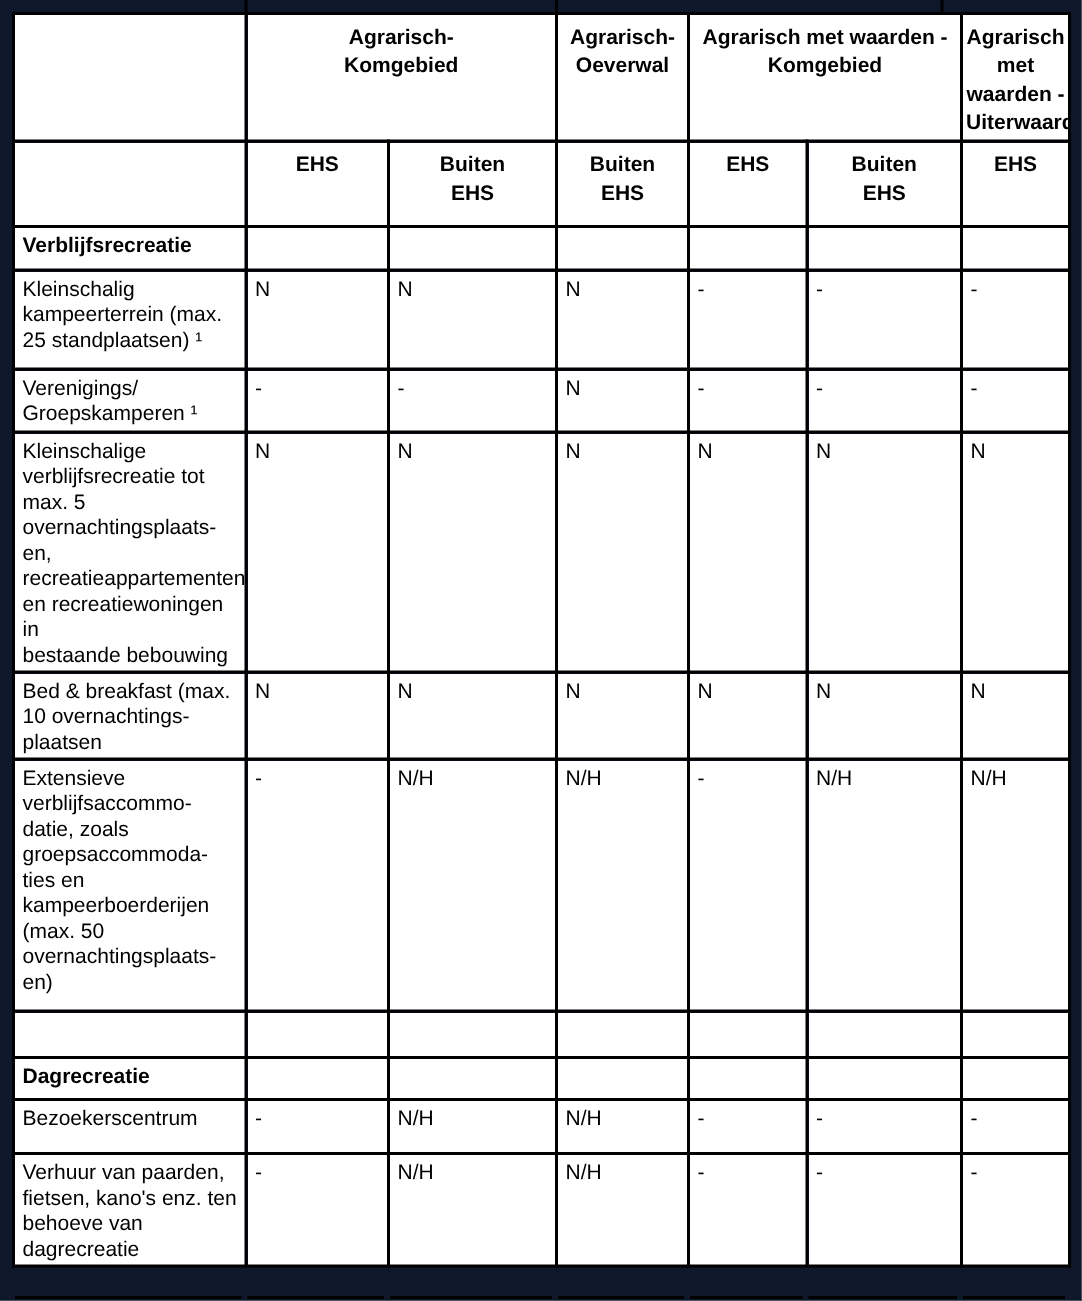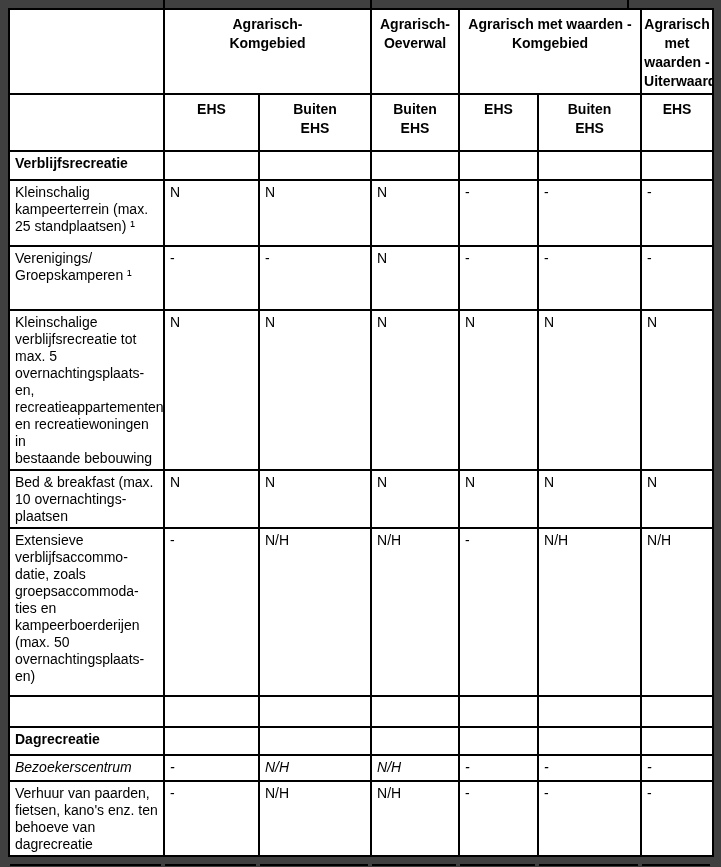--- a/index.html
+++ b/index.html
@@ -1,21 +1,21 @@
 <!DOCTYPE html>
 <html><head>
 <meta charset="utf-8">
 <style>
   * { margin: 0; padding: 0; box-sizing: border-box; }
   body { background: #ffffff; font-family: "Liberation Sans", "DejaVu Sans", sans-serif; }
   #page {
     position: relative;
     width: 721px;
     height: 867px;
-    background: #404040;
+    background: #0f172a;
     overflow: hidden;
     color: #000000;
   }
   table.grid {
     position: absolute;
     left: 8px;
     top: 8px;
     width: 704px;
     table-layout: fixed;
     border-collapse: collapse;
@@ -39,28 +39,28 @@
     line-height: 17px;
     padding: 3px 2px 2px 5px;
     text-align: left;
   }
   td.label { white-space: pre-line; margin-top: 38px; }
   td.section { font-weight: bold; white-space: pre-line; }
   tr.hr1 { height: 84px; }
   tr.hr2 { height: 57px; }
   tr.r0  { height: 29px; border-radius: 10px; }
   tr.r1  { height: 66px; }
-  tr.r2  { height: 64px; }
+  tr.r2  { height: 42px; }
   tr.r3  { height: 150px; }
   tr.r4  { height: 49px; }
   tr.r5  { height: 168px; }
   tr.r6  { height: 31px; }
   tr.r7  { height: 28px; }
   tr.r8  { height: 29px; }
-  tr.r9  { height: 26px; font-style: italic; }
+  tr.r9  { height: 36px; }
   tr.r10 { height: 72px; }
   .stub {
     position: absolute;
     top: 0;
     width: 2px;
     height: 9px;
     background: #000000;
   }
   .dash {
     position: absolute;

